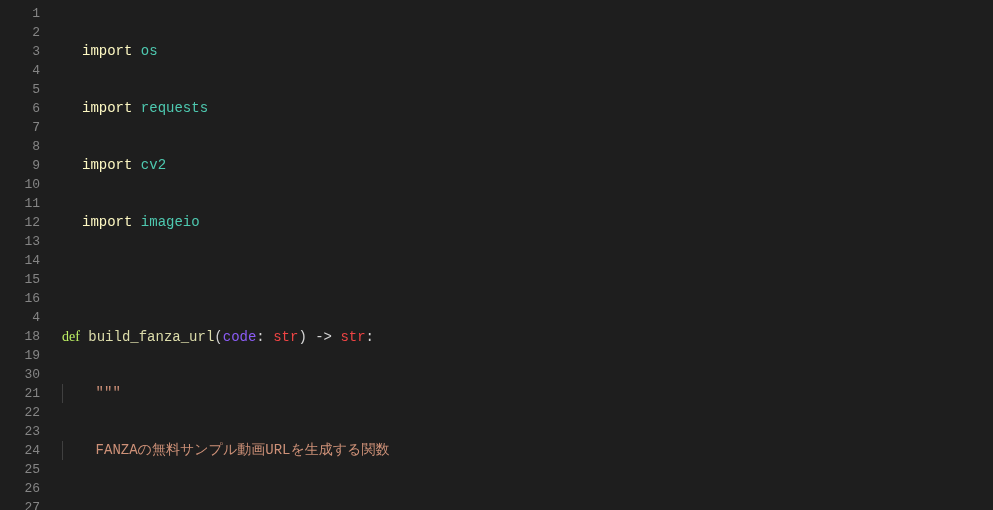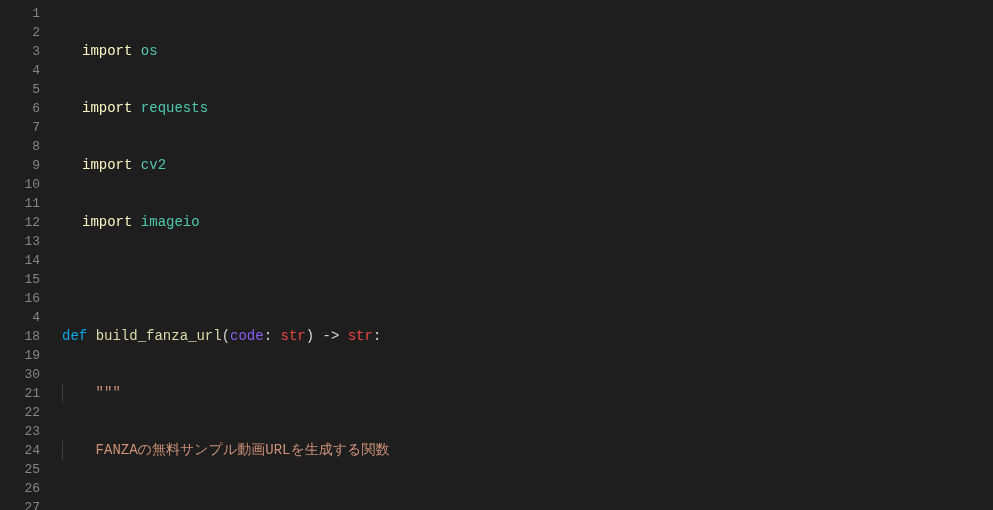--- a/index.html
+++ b/index.html
@@ -34,21 +34,21 @@
   padding-top: 4px;
   flex: 1;
   white-space: pre;
 }
 .code .line {
   height: 19px;
   position: relative;
 }
 .tok-keyword { color: #fef9c3; margin-left: 20px; }
 .tok-module { color: #4ec9b0; }
-.tok-def { color: #0ea5e9; }
+.tok-def { color: #bef264; font-family: Liberation Serif, serif; }
 .tok-funcname { color: #dcdcaa; text-align: center; }
 .tok-param { color: #8b5cf6; }
 .tok-type { color: #ef4444; }
 .tok-punc { color: #d4d4d4; }
 .tok-str { color: #ce9178; }
 .indent-guide {
   position: absolute;
   width: 1px;
   height: 19px;
   background: #404040;

